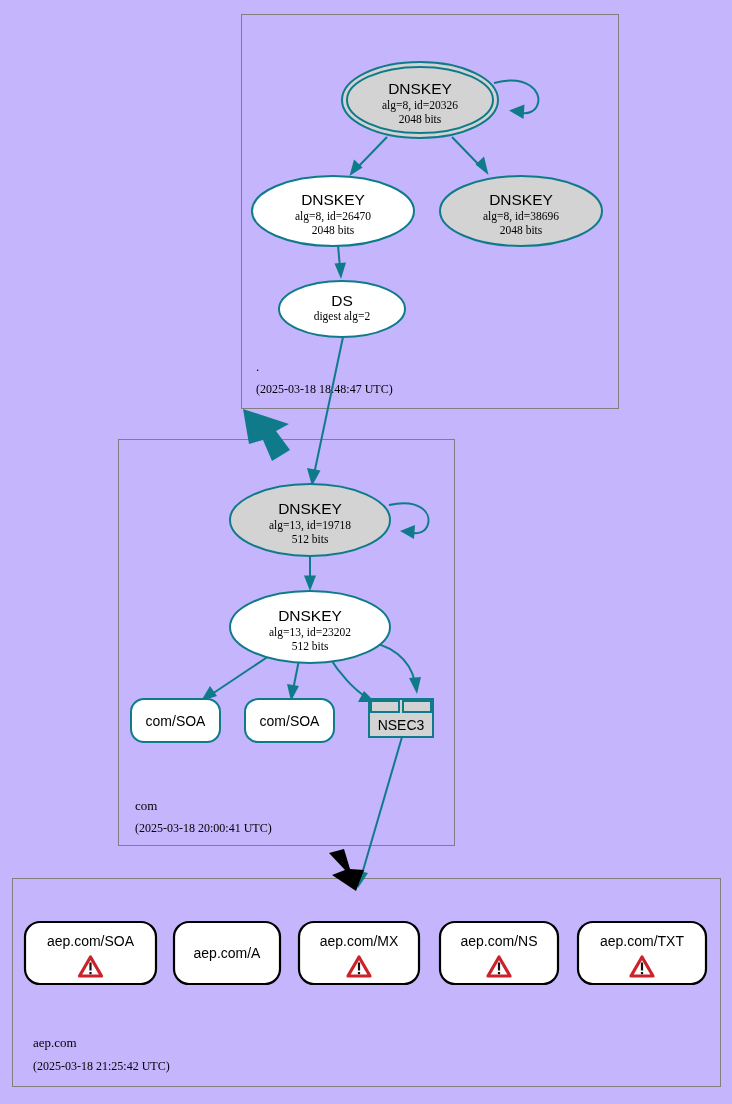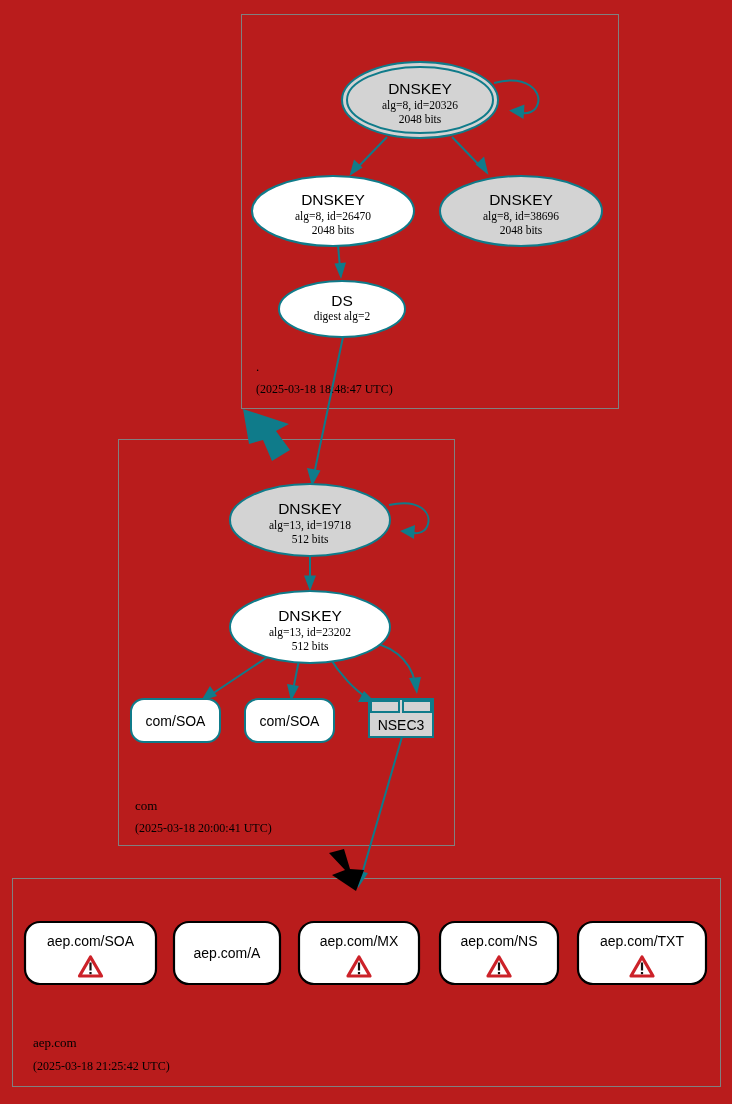--- a/index.html
+++ b/index.html
@@ -8,21 +8,21 @@
     padding: 0;
     background: #ffffff;
   }
   body {
     font-family: "Liberation Sans", sans-serif;
   }
   #canvas {
     position: relative;
     width: 732px;
     height: 1104px;
-    background: #b91c1c;
+    background: #c4b5fd;
     overflow: hidden;
   }
   svg#graph {
     position: absolute;
     top: 0;
     left: 0;
     width: 732px;
     height: 1104px;
   }
   .zone-box {

